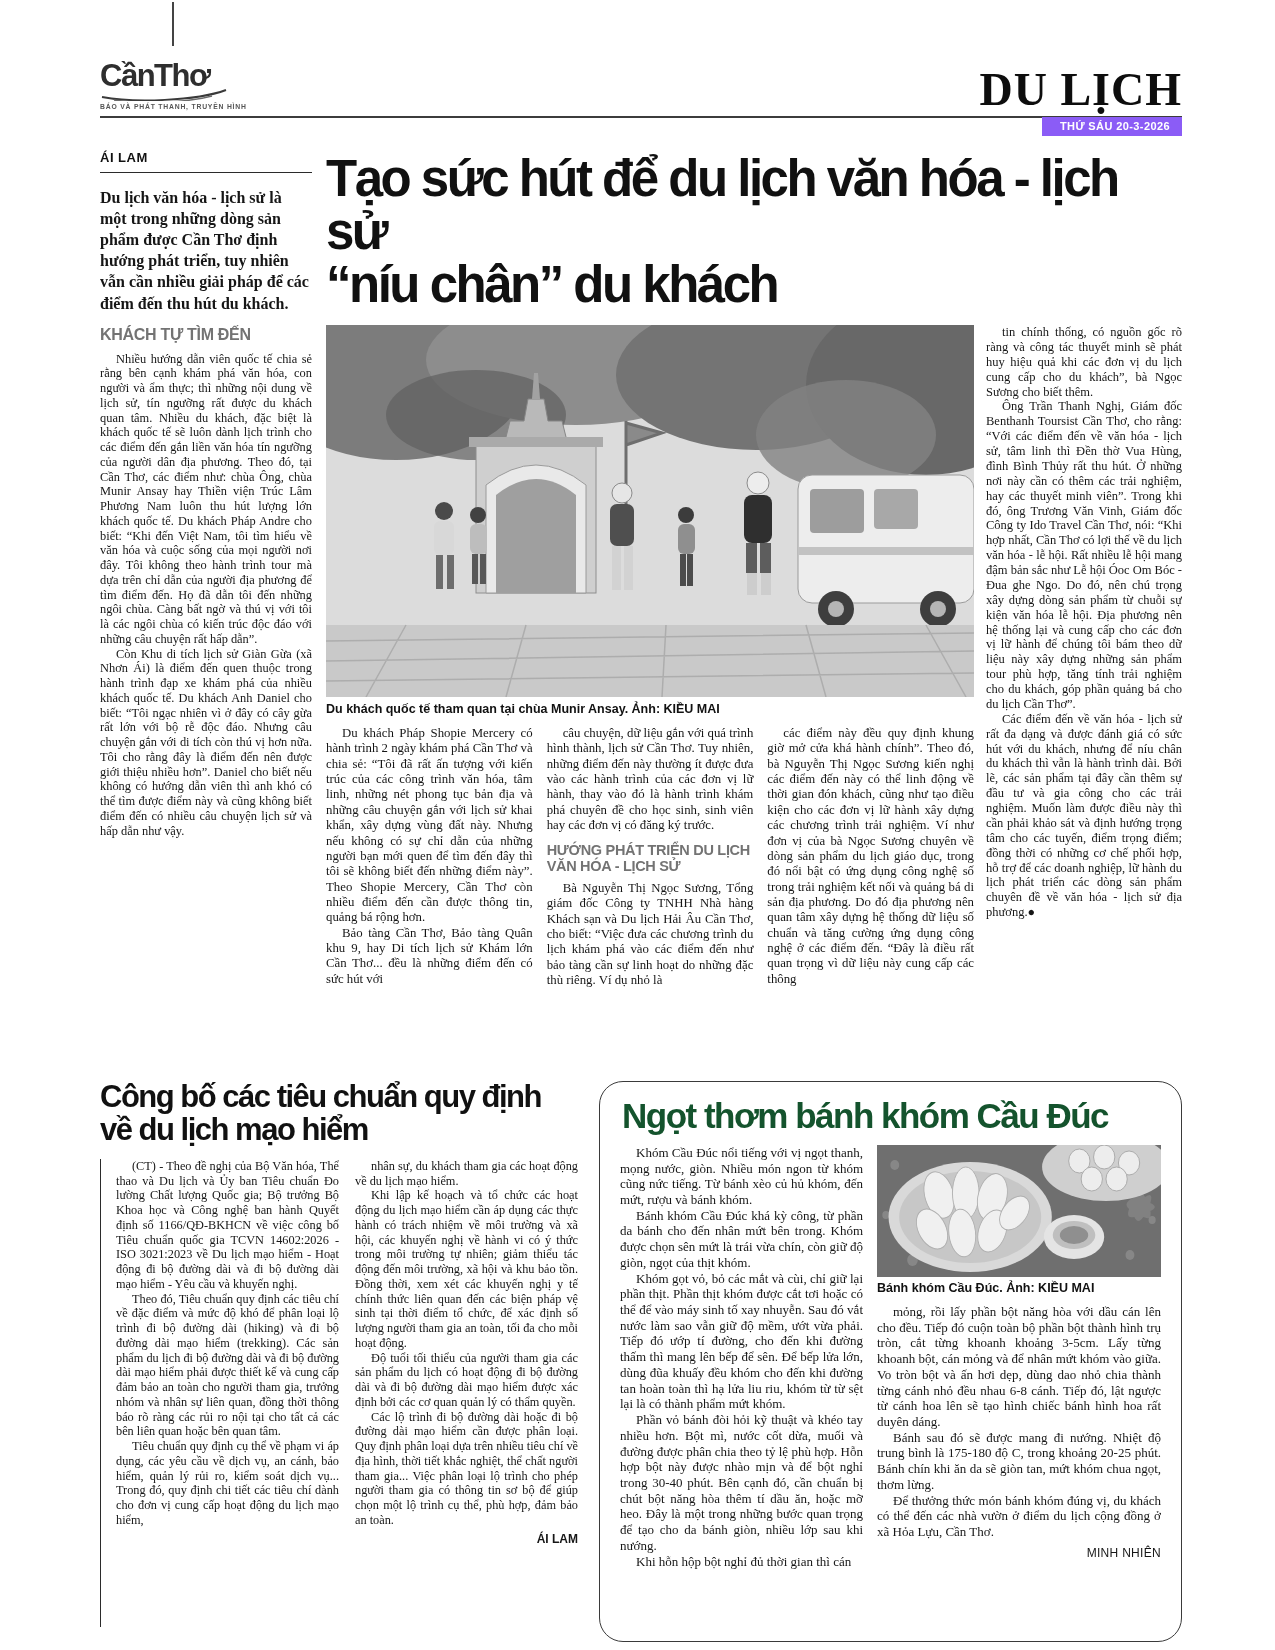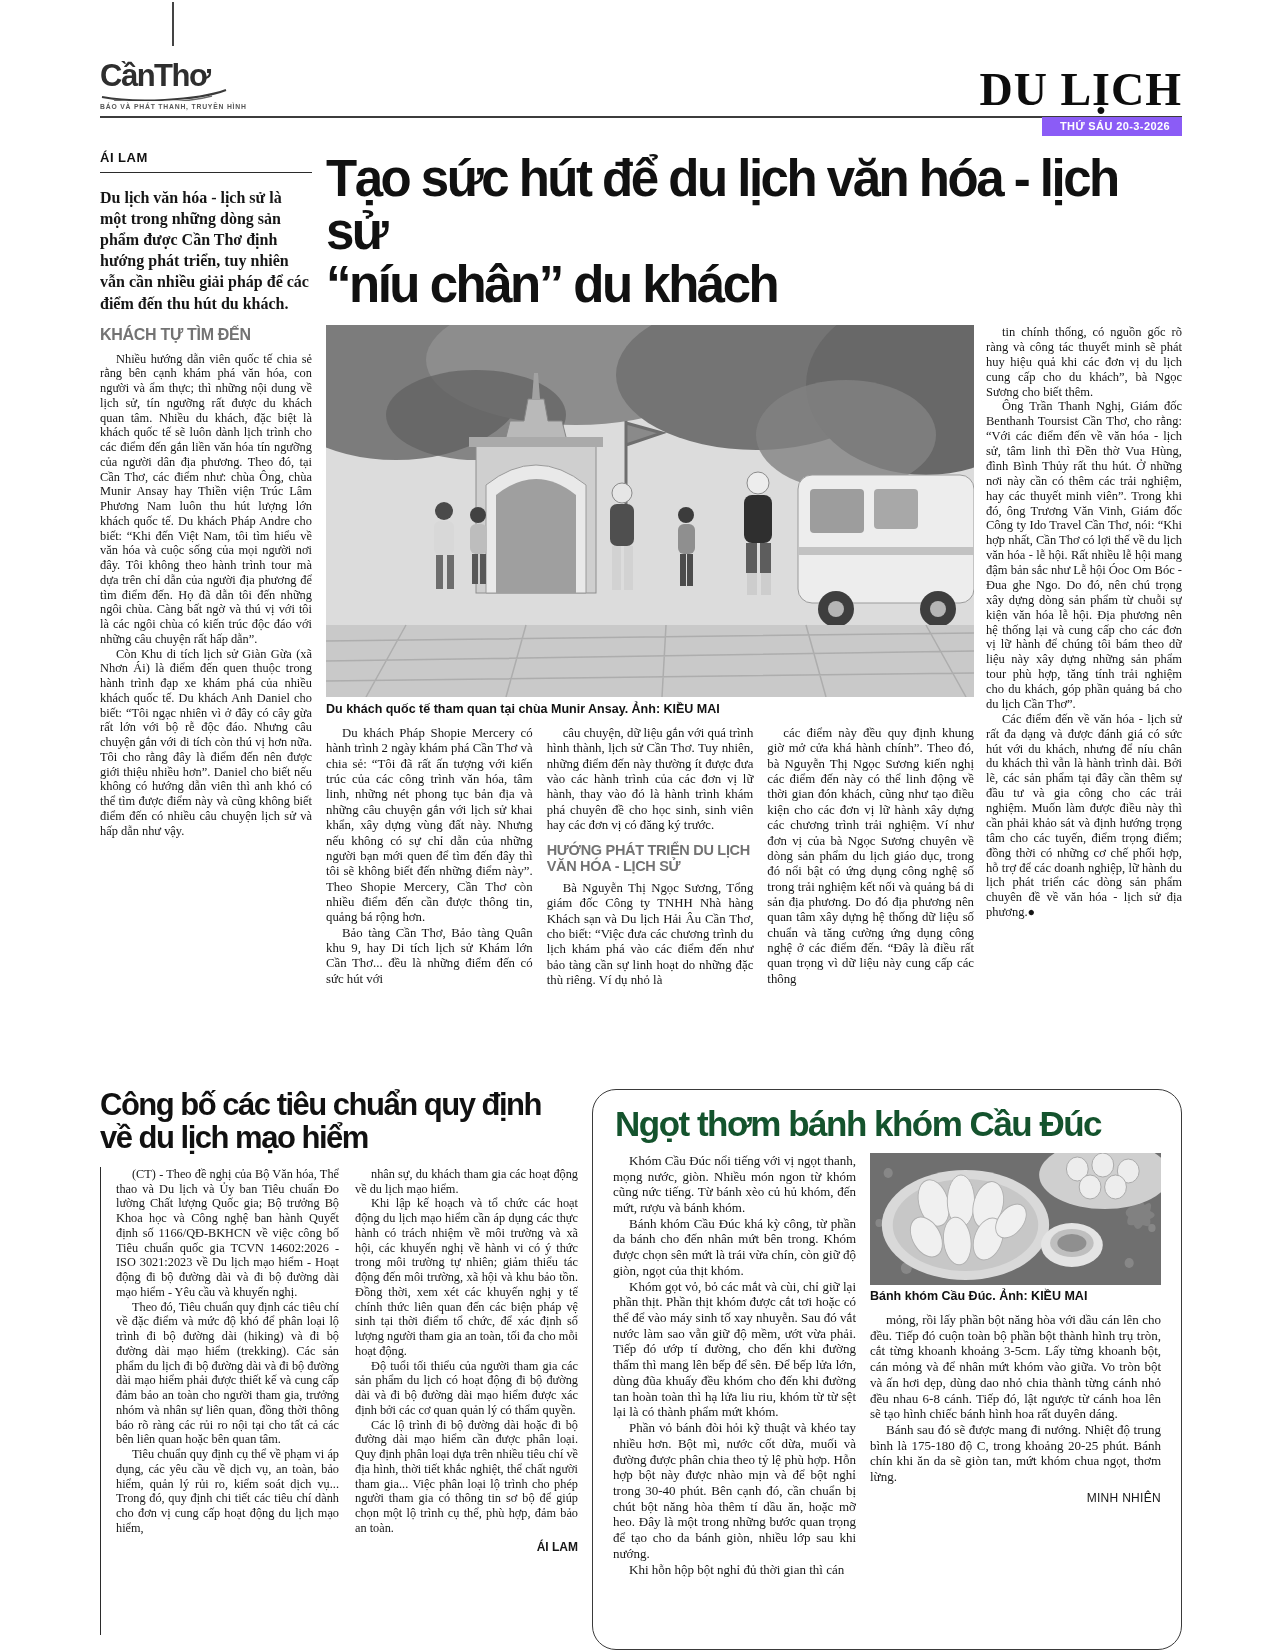--- a/index.html
+++ b/index.html
@@ -43,21 +43,21 @@
   .content-row { display:flex; gap:12px; }
   .photo-part { flex:1; min-width:0; }
   figure { display:block; }
   .photo-frame svg { display:block; width:100%; height:372px; background:#ddd; }
   .main-caption { margin:5px 0 10px; }
   .three-cols { display:flex; gap:14px; height:340px; overflow:hidden; }
   .bodycol { flex:1; min-width:0; font-size:12.8px; line-height:1.2; }
   .kicker-2 { font-size:14.5px; line-height:1.15; margin:8px 0 6px; }
   .col5 { flex:0 0 196px; width:196px; font-size:12.5px; line-height:1.19; height:742px; overflow:hidden; }
   
-  .bottom-row { display:flex; gap:14px; margin-top:22px; align-items:flex-start; }
+  .bottom-row { display:flex; gap:21px; margin-top:14px; align-items:flex-start; }
   .article2 { width:478px; flex:0 0 478px; }
   .a2-headline { font-family:"Liberation Sans",sans-serif; font-weight:900; font-size:31px; line-height:1.06;
     letter-spacing:-1.5px; color:#111; margin-bottom:12px; }
   .a2-cols { display:flex; gap:16px; border-left:1.5px solid #2b2b2b; padding-left:15px; height:468px; overflow:hidden; }
   .a2-col { flex:1; min-width:0; font-size:12.3px; line-height:1.2; }
   .a2-byline { font-family:"Liberation Sans",sans-serif; font-weight:700; font-size:12px; text-align:right; margin-top:4px; }
   .article3 { flex:1; border:1.5px solid #3a3a3a; border-radius:24px; padding:12px 20px 16px; }
   .a3-headline { font-family:"Liberation Sans",sans-serif; font-weight:900; font-size:35px; line-height:1.05;
     letter-spacing:-1.5px; color:#14532d; margin:4px 0 10px 2px; }
   .a3-cols { display:flex; gap:14px; }
@@ -200,21 +200,21 @@
   <div class="bottom-row">
     <article class="article2">
       <h2 class="a2-headline">
         <span>Công bố các tiêu chuẩn quy định</span><br>
         <span>về du lịch mạo hiểm</span>
       </h2>
       <div class="a2-cols">
         <div class="a2-col">
             <p>(CT) - Theo đề nghị của Bộ Văn hóa, Thể thao và Du lịch và Ủy ban Tiêu chuẩn Đo lường Chất lượng Quốc gia; Bộ trưởng Bộ Khoa học và Công nghệ ban hành Quyết định số 1166/QĐ-BKHCN về việc công bố Tiêu chuẩn quốc gia TCVN 14602:2026 - ISO 3021:2023 về Du lịch mạo hiểm - Hoạt động đi bộ đường dài và đi bộ đường dài mạo hiểm - Yêu cầu và khuyến nghị.</p>
             <p>Theo đó, Tiêu chuẩn quy định các tiêu chí về đặc điểm và mức độ khó để phân loại lộ trình đi bộ đường dài (hiking) và đi bộ đường dài mạo hiểm (trekking). Các sản phẩm du lịch đi bộ đường dài và đi bộ đường dài mạo hiểm phải được thiết kế và cung cấp đảm bảo an toàn cho người tham gia, trưởng nhóm và nhân sự liên quan, đồng thời thông báo rõ ràng các rủi ro nội tại cho tất cả các bên liên quan hoặc bên quan tâm.</p>
-            <p>Tiêu chuẩn quy định cụ thể về phạm vi áp dụng, các yêu cầu về dịch vụ, an toàn, bảo hiểm, quản lý rủi ro, kiểm soát dịch vụ... Trong đó, quy định chi tiết các tiêu chí dành cho đơn vị cung cấp hoạt động du lịch mạo hiểm,</p>
+            <p>Tiêu chuẩn quy định cụ thể về phạm vi áp dụng, các yêu cầu về dịch vụ, an cánh, bảo hiểm, quản lý rủi ro, kiểm soát dịch vụ... Trong đó, quy định chi tiết các tiêu chí dành cho đơn vị cung cấp hoạt động du lịch mạo hiểm,</p>
           </div>
         <div class="a2-col">
           <div>
               <p>nhân sự, du khách tham gia các hoạt động về du lịch mạo hiểm.</p>
               <p>Khi lập kế hoạch và tổ chức các hoạt động du lịch mạo hiểm cần áp dụng các thực hành có trách nhiệm về môi trường và xã hội, các khuyến nghị về hành vi có ý thức trong môi trường tự nhiên; giảm thiểu tác động đến môi trường, xã hội và khu bảo tồn. Đồng thời, xem xét các khuyến nghị y tế chính thức liên quan đến các biện pháp vệ sinh tại thời điểm tổ chức, để xác định số lượng người tham gia an toàn, tối đa cho mỗi hoạt động.</p>
               <p>Độ tuổi tối thiểu của người tham gia các sản phẩm du lịch có hoạt động đi bộ đường dài và đi bộ đường dài mạo hiểm được xác định bởi các cơ quan quản lý có thẩm quyền.</p>
               <p>Các lộ trình đi bộ đường dài hoặc đi bộ đường dài mạo hiểm cần được phân loại. Quy định phân loại dựa trên nhiều tiêu chí về địa hình, thời tiết khắc nghiệt, thể chất người tham gia... Việc phân loại lộ trình cho phép người tham gia có thông tin sơ bộ để giúp chọn một lộ trình cụ thể, phù hợp, đảm bảo an toàn.</p>
             </div>
           <div class="a2-byline">ÁI LAM</div>
         </div>
@@ -268,20 +268,21 @@
 
               <ellipse cx="222" cy="92" rx="34" ry="22" fill="#e4e4e4"></ellipse>
               <ellipse cx="222" cy="90" rx="24" ry="14" fill="#bfbfbf"></ellipse>
               <ellipse cx="222" cy="90" rx="16" ry="9" fill="#8f8f8f"></ellipse>
             </svg>
           </figure>
           <figcaption class="caption a3-caption">Bánh khóm Cầu Đúc. Ảnh: KIỀU MAI</figcaption>
           <div>
               <p>mỏng, rồi lấy phần bột năng hòa với dầu cán lên cho đều. Tiếp đó cuộn toàn bộ phần bột thành hình trụ tròn, cắt từng khoanh khoảng 3-5cm. Lấy từng khoanh bột, cán mỏng và để nhân mứt khóm vào giữa. Vo tròn bột và ấn hơi dẹp, dùng dao nhỏ chia thành từng cánh nhỏ đều nhau 6-8 cánh. Tiếp đó, lật ngược từ cánh hoa lên sẽ tạo hình chiếc bánh hình hoa rất duyên dáng.</p>
               <p>Bánh sau đó sẽ được mang đi nướng. Nhiệt độ trung bình là 175-180 độ C, trong khoảng 20-25 phút. Bánh chín khi ăn da sẽ giòn tan, mứt khóm chua ngọt, thơm lừng.</p>
+              <p>Để thưởng thức món bánh khóm đúng vị, du khách có thể đến các nhà vườn ở điểm du lịch cộng đồng ở xã Hỏa Lựu, Cần Thơ.</p>
             </div>
           <div class="a3-byline">MINH NHIÊN</div>
         </div>
       </div>
     </article>
   </div>
 
 </div>
 
 </body></html>

